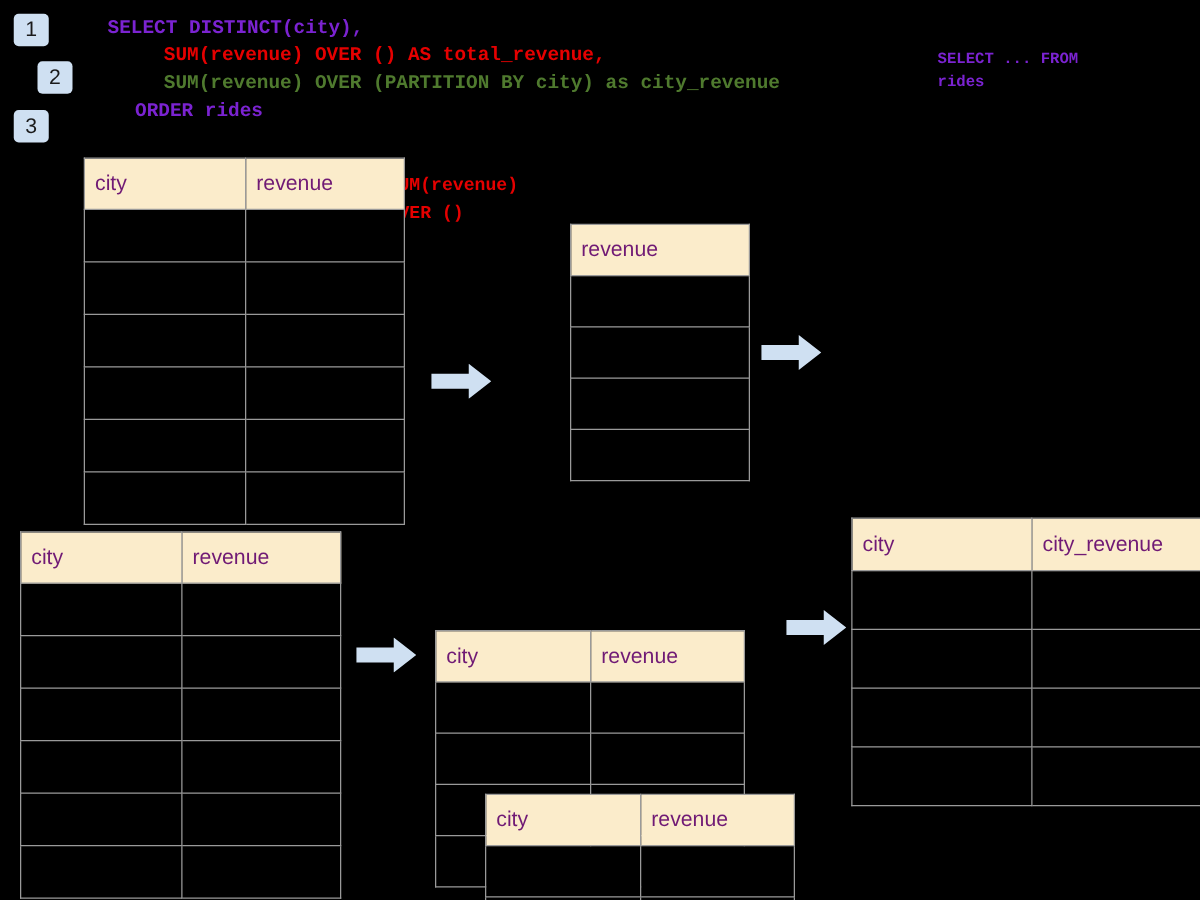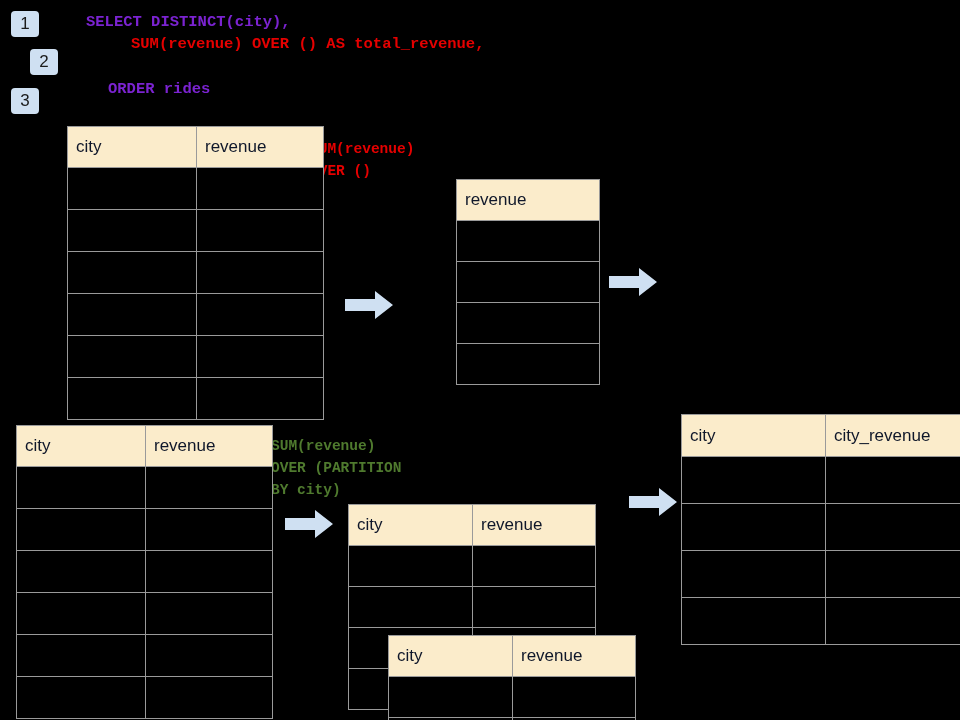--- a/index.html
+++ b/index.html
@@ -35,44 +35,44 @@
     font-family:"Liberation Mono","DejaVu Sans Mono",monospace;
     font-size:14.5px;font-weight:bold;line-height:22px;
   }
 
   
   .tbl{position:absolute;border-collapse:collapse;table-layout:fixed;}
   .tbl td{
     border:1px solid #9a9a9a;background:#000;padding:0;
   }
   .tbl th{
-    border:1px solid #9a9a9a;background:#fbeccb;color:#0f172a;
+    border:1px solid #9a9a9a;background:#fbeccb;color:#701a75;
     font-family:"Liberation Sans",sans-serif;
     font-weight:normal;font-size:17px;text-align:left;
     padding:0 0 0 8px;
   }
 
   
   .arrow{position:absolute;}
 </style>
 </head>
 <body>
 
 <div class="stage">
     <div class="badge" style="left: 11px; top: 11px; width: 28px; height: 26px; background: rgb(207, 224, 242);">1</div>
     <div class="badge" style="left: 30px; top: 49px; width: 28px; height: 26px; background: rgb(207, 224, 242);">2</div>
     <div class="badge" style="left: 11px; top: 88px; width: 28px; height: 26px; background: rgb(207, 224, 242);">3</div>
     <div class="code" style="left: 86px; top: 13px; color: rgb(123, 35, 209);">SELECT DISTINCT(city),</div>
     <div class="code" style="left: 131px; top: 35px; color: rgb(229, 0, 0);">SUM(revenue) OVER () AS total_revenue,</div>
+    <div class="code" style="left: 131px; top: 57px; color: rgb(79, 122, 46);">SUM(revenue) OVER (PARTITION BY city) as city_revenue</div>
     <div class="code" style="left: 108px; top: 80px; color: rgb(123, 35, 209);">ORDER rides</div>
+    <div class="sideNote" style="left: 750px; top: 38px; color: rgb(123, 35, 209);">SELECT ... FROM
+rides</div>
     <div class="annot" style="left: 310px; top: 138px; color: rgb(229, 0, 0);">SUM(revenue)
 OVER ()</div>
-    <div class="annot" style="left: 271px; top: 435px; color: rgb(79, 122, 46);">SUM(revenue)
-OVER (PARTITION
-BY city)</div>
     <table class="tbl" style="left: 67px; top: 126px; width: 238px;">
       <thead>
         <tr>
           <th style="width: 120px; height: 40px; background: rgb(251, 236, 203); border-color: rgb(154, 154, 154);">city</th>
           <th style="width: 118px; height: 40px; background: rgb(251, 236, 203); border-color: rgb(154, 154, 154);">revenue</th>
         </tr>
       </thead>
       <tbody>
         <tr>
           <td style="width: 120px; height: 41px; border-color: rgb(154, 154, 154);"></td>

